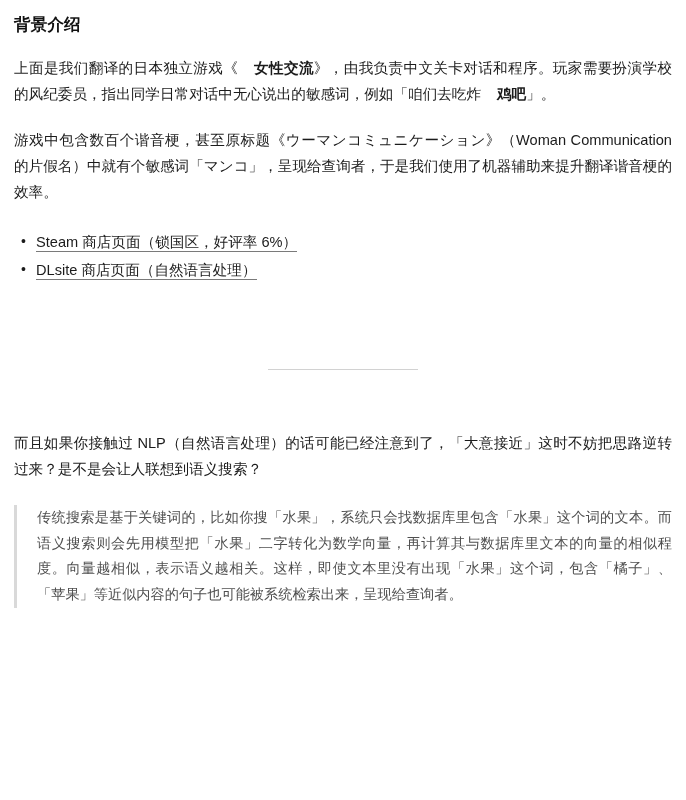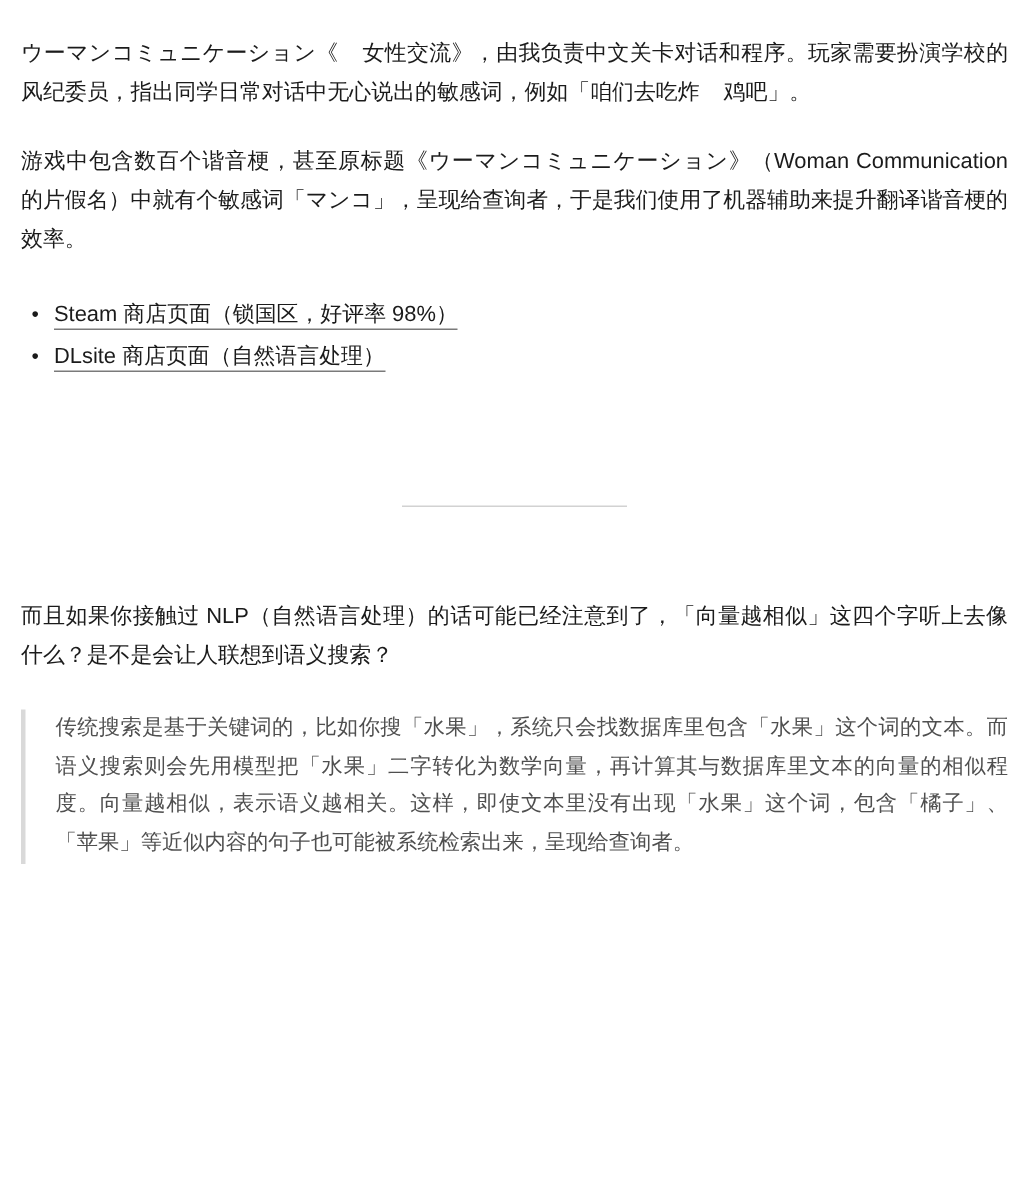--- a/index.html
+++ b/index.html
@@ -30,21 +30,21 @@
     color: #111111;
   }
   p.para {
     font-size: 14.6px;
     line-height: 1.78;
     margin: 20px 0 0 0;
     text-align: justify;
     color: #1b1b1b;
   }
   .bold-inline {
-    font-weight: normal;
+    font-weight: bold;
     margin-left: 16px;
   }
   ul.link-list {
     margin: 22px 0 0 0;
     padding: 0 0 0 20px;
     list-style: none;
   }
   ul.link-list li {
     font-size: 14.6px;
     line-height: 1.95;
@@ -92,38 +92,39 @@
   }
   .spacer-top { height: 4px; }
 </style>
 </head>
 <body>
 
 <div class="page">
 
   <div class="spacer-top"></div>
 
+  <h2 class="section-title">背景介绍</h2>
 
   <p class="para">
-    <span>ウーマンコミュニケーション《</span><span class="bold-inline">女性交流</span><span>》，由我负责中文关卡对话和程序。玩家需要扮演学校的风纪委员，指出同学日常对话中无心说出的敏感词，例如「咱们去吃炸</span><span class="bold-inline">鸡吧</span><span>」。</span>
+    <span>上面是我们翻译的日本独立游戏《</span><span class="bold-inline">女性交流</span><span>》，由我负责中文关卡对话和程序。玩家需要扮演学校的风纪委员，指出同学日常对话中无心说出的敏感词，例如「咱们去吃炸</span><span class="bold-inline">鸡吧</span><span>」。</span>
   </p>
 
   <p class="para">游戏中包含数百个谐音梗，甚至原标题《ウーマンコミュニケーション》（Woman Communication 的片假名）中就有个敏感词「マンコ」，呈现给查询者，于是我们使用了机器辅助来提升翻译谐音梗的效率。</p>
 
   <ul class="link-list">
-    <li><a href="#">Steam 商店页面（锁国区，好评率 98%）</a></li>
+    <li><a href="#">Steam 商店页面（锁国区，好评率 6%）</a></li>
     <li><a href="#">DLsite 商店页面（自然语言处理）</a></li>
   </ul>
 
   <div class="divider-wrap">
     <div class="divider"></div>
   </div>
 
 
 
 
-  <p class="para">而且如果你接触过 NLP（自然语言处理）的话可能已经注意到了，「向量越相似」这四个字听上去像什么？是不是会让人联想到语义搜索？</p>
+  <p class="para">而且如果你接触过 NLP（自然语言处理）的话可能已经注意到了，「大意接近」这时不妨把思路逆转过来？是不是会让人联想到语义搜索？</p>
 
   <blockquote class="quote">
     <p>传统搜索是基于关键词的，比如你搜「水果」，系统只会找数据库里包含「水果」这个词的文本。而语义搜索则会先用模型把「水果」二字转化为数学向量，再计算其与数据库里文本的向量的相似程度。向量越相似，表示语义越相关。这样，即使文本里没有出现「水果」这个词，包含「橘子」、「苹果」等近似内容的句子也可能被系统检索出来，呈现给查询者。</p>
   </blockquote>
 
 </div>
 
 </body></html>

